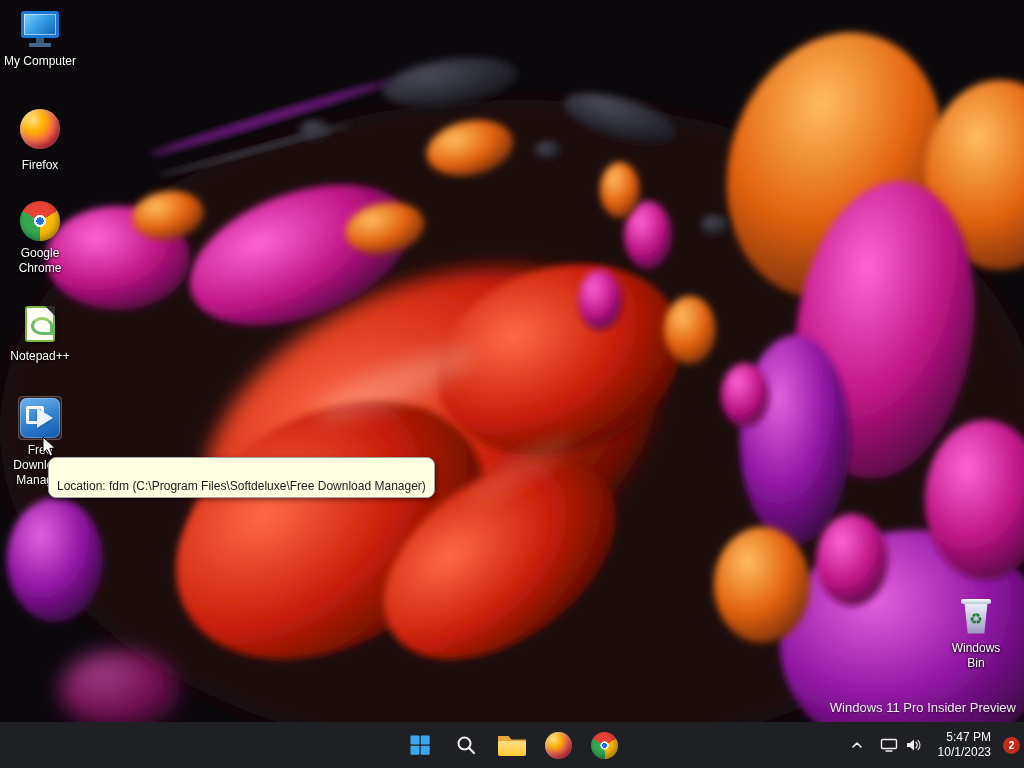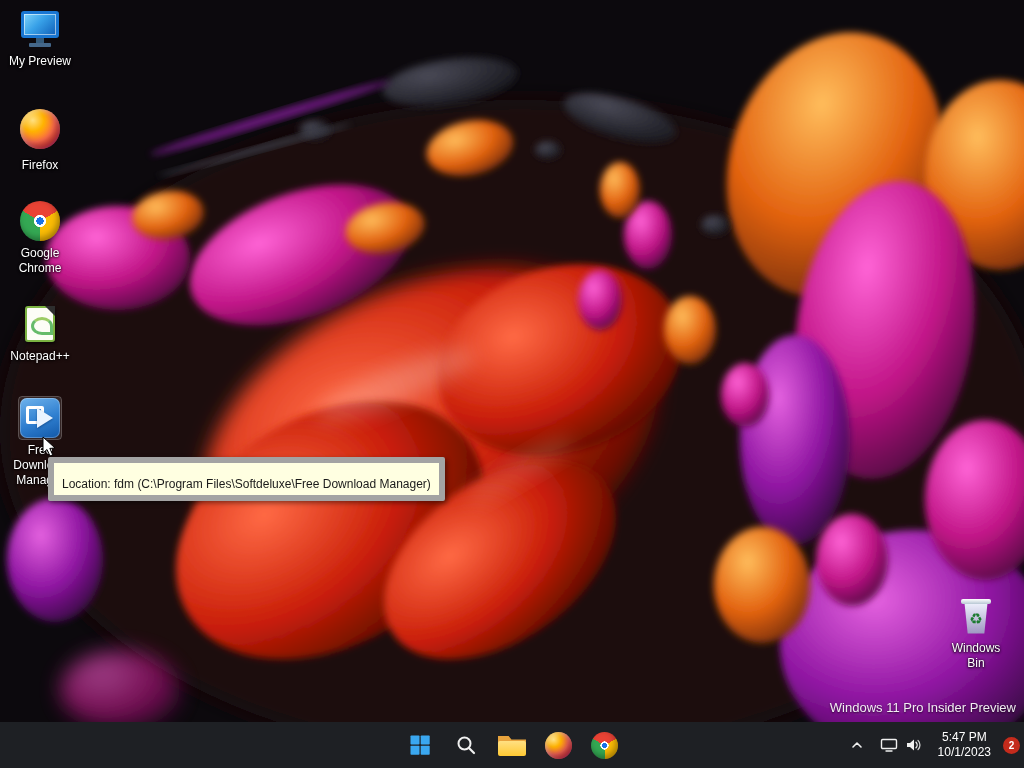--- a/index.html
+++ b/index.html
@@ -45,41 +45,41 @@
   .fdm-sq .frame { position:absolute; left:6px; top:8px; width:18px; height:18px; border:3px solid #fff; border-radius:2px; }
   .fdm-sq .tri { position:absolute; left:17px; top:10px; width:0; height:0; border-top:10px solid transparent; border-bottom:10px solid transparent; border-left:16px solid #eaf4ff; filter:drop-shadow(0 1px 1px rgba(0,40,90,.5)); }
 
   
   .bin-lid { width:30px; height:5px; background:linear-gradient(#ffffff,#b8c7d4); border-radius:2px; margin:0 auto; }
   .bin-body { width:26px; height:30px; margin:0 auto; background:linear-gradient(180deg, rgba(240,248,255,.95), rgba(160,180,200,.8)); clip-path:polygon(6% 0, 94% 0, 82% 100%, 18% 100%); display:flex; align-items:center; justify-content:center; }
   .bin-body span { font-size:15px; color:#1b7a2f; line-height:1; }
 
   
   .tooltip { position:absolute; left:48px; top:457px; z-index:6;
-    background:var(--tooltip-bg,#ffffe1); border:6px solid #a3a3a3; color:#1a1a1a;
-    font-size:12px; padding:14px 8px 4px 8px; white-space:nowrap; box-shadow:2px 2px 5px rgba(0,0,0,.45); border-radius:2px; }
+    background:var(--tooltip-bg,#ffffe1); border:1px solid #a3a3a3; color:#1a1a1a;
+    font-size:12px; padding:21px 8px 4px 8px; white-space:nowrap; box-shadow:2px 2px 5px rgba(0,0,0,.45); border-radius:8px; }
 
   
   .cursor { position:absolute; left:42px; top:436px; z-index:7; }
 
   
   .watermark { position:absolute; right:8px; bottom:52px; z-index:3; text-align:center; color:rgba(255,255,255,.92); font-size:13px; line-height:16px; text-shadow:0 1px 2px rgba(0,0,0,.65); }
 
   
   .taskbar { position:absolute; left:0; right:0; bottom:0; height:46px; background:var(--taskbar-bg,#1e2024); z-index:10; }
   .tb-center { position:absolute; left:50%; top:0; transform:translateX(-50%); height:100%; display:flex; align-items:center; gap:6px; }
   .tb-btn { width:40px; height:40px; border-radius:5px; display:flex; align-items:center; justify-content:center; cursor:pointer; }
 
   .folder-ic { position:relative; width:28px; height:22px; }
   .folder-ic .back { position:absolute; left:0; top:0; width:28px; height:20px; border-radius:2px; background:#e8a33d; clip-path:polygon(0 10%, 38% 10%, 48% 28%, 100% 28%, 100% 100%, 0 100%); }
   .folder-ic .front { position:absolute; left:0; bottom:0; width:28px; height:15px; border-radius:2px; background:linear-gradient(#ffe082,#ffc933); }
 
   .tray { position:absolute; right:4px; top:0; height:100%; display:flex; align-items:center; gap:4px; }
   .tray-btn { height:38px; display:flex; align-items:center; justify-content:center; padding:0 6px; border-radius:5px; cursor:pointer; }
-  .clock { text-align:center; color:#fff; font-size:12px; line-height:15px; }
+  .clock { text-align:right; color:#fff; font-size:12px; line-height:15px; }
   .badge { width:17px; height:17px; border-radius:50%; background:var(--badge-red,#c42b1c); color:#fff; font-size:10px; font-weight:bold; display:flex; align-items:center; justify-content:center; margin-left:2px; }
 </style>
 </head>
 <body>
 
 <div class="desktop">
 
   <svg class="wallpaper" width="1024" height="768" viewBox="0 0 1024 768" aria-hidden="true">
     <defs>
       <radialGradient id="gOr" cx="35%" cy="30%" r="80%">
@@ -159,21 +159,21 @@
   </svg>
 
   <div class="desk-icon" style="left:2px; top:8px;">
     <div class="glyph">
       <div>
           <div class="mc-screen"></div>
           <div class="mc-stand"></div>
           <div class="mc-base"></div>
         </div>
     </div>
-    <span class="lbl">My Preview</span>
+    <span class="lbl">My Computer</span>
   </div>
 
   <div class="desk-icon" style="left:2px; top:108px;gap:8px;">
     <div class="glyph">
         <div class="ff-ball"></div>
       </div>
     <span class="lbl">Firefox</span>
   </div>
 
   <div class="desk-icon" style="left:2px; top:303px;">

